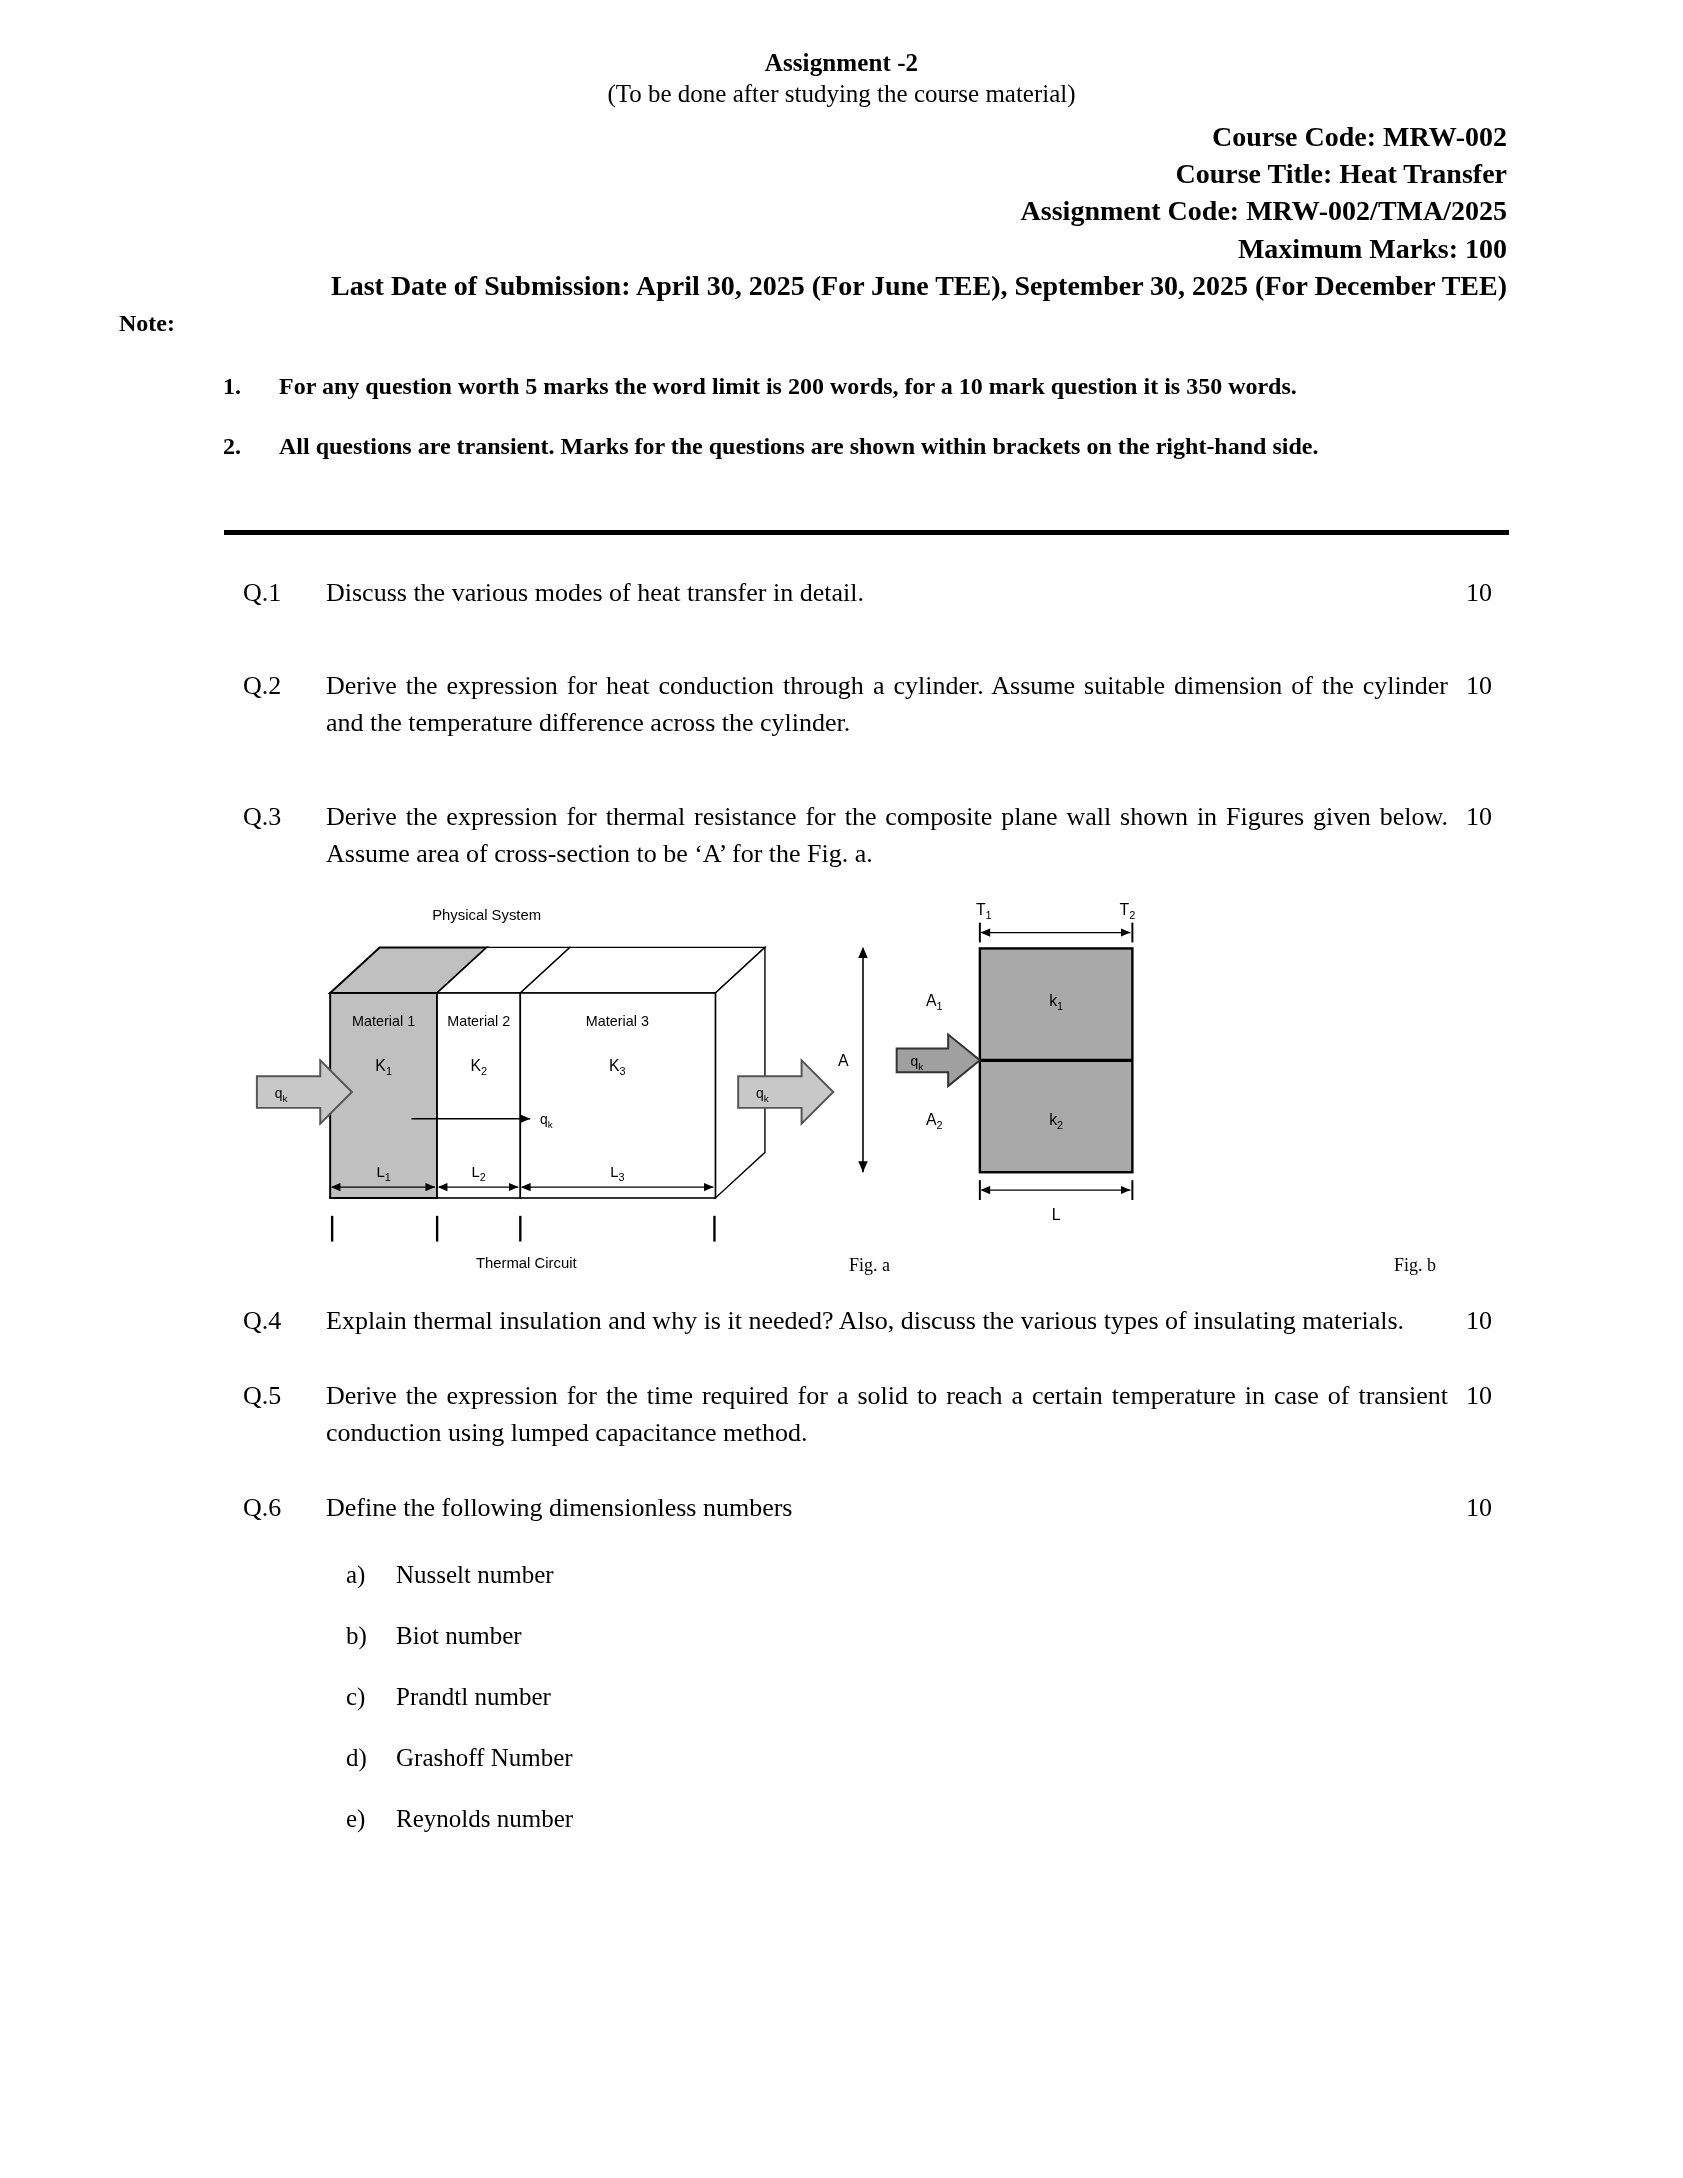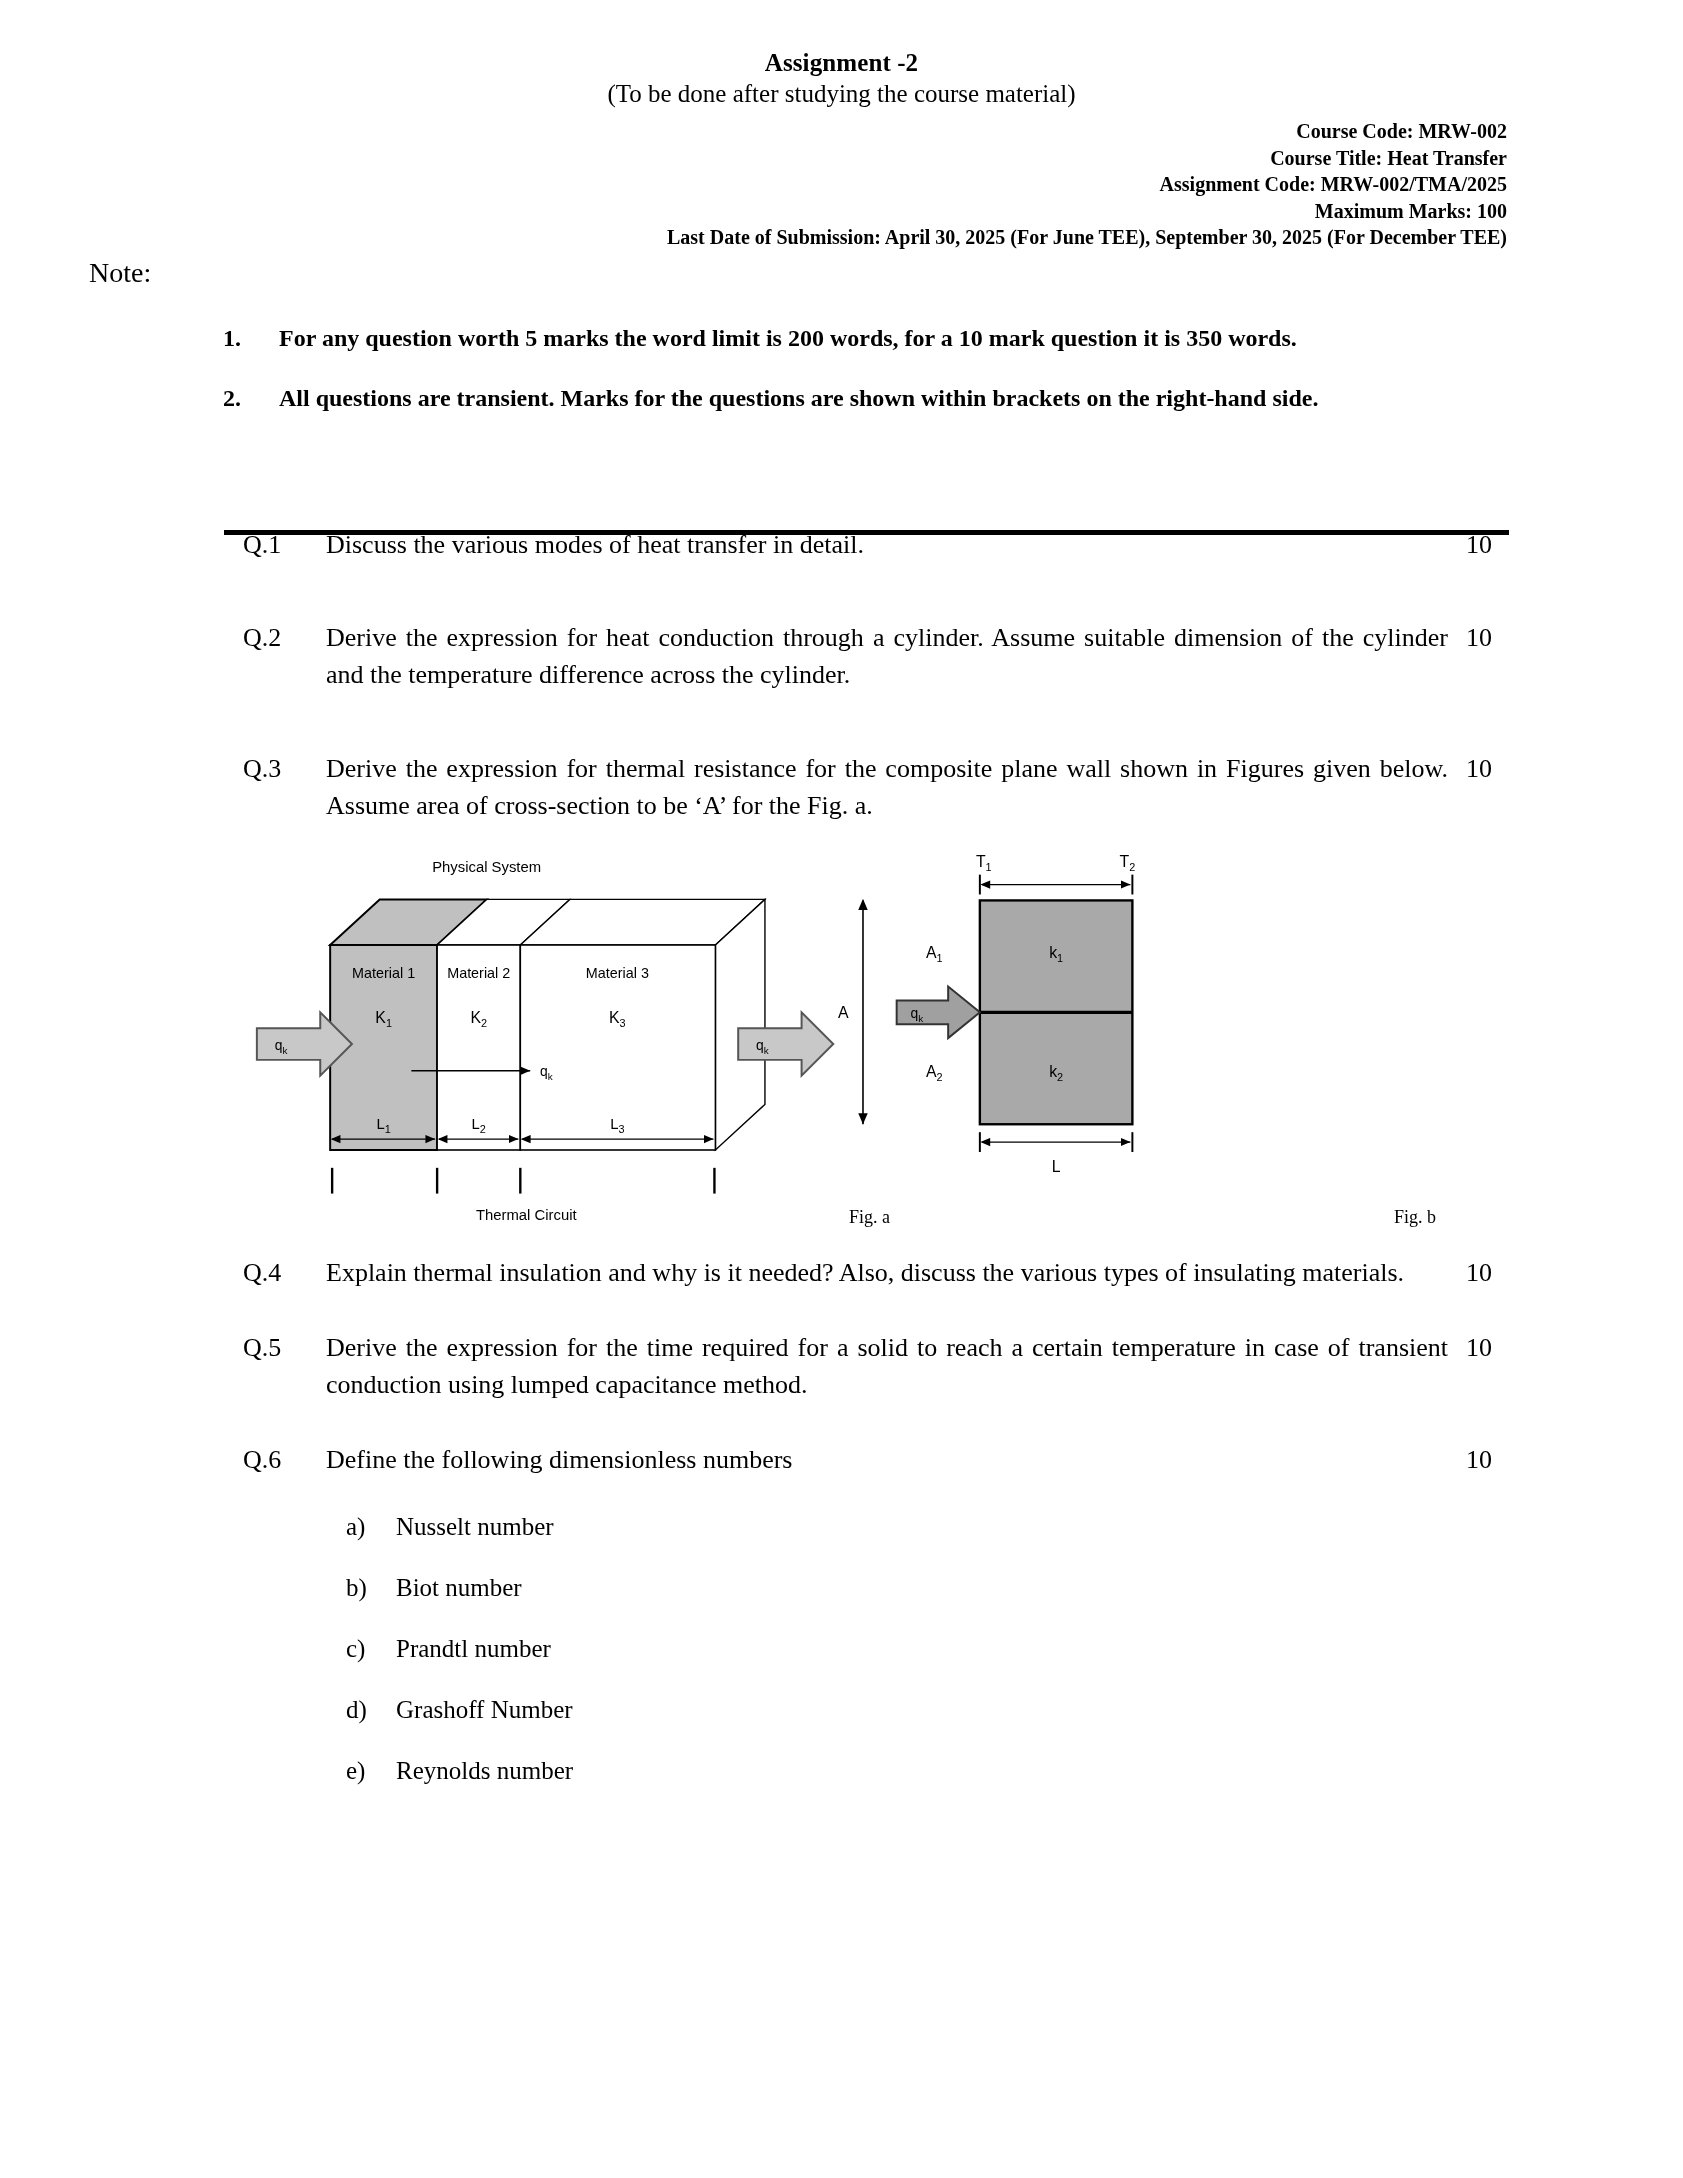--- a/index.html
+++ b/index.html
@@ -40,30 +40,30 @@
     font-size: 25px;
     line-height: 1.30;
   }
   .subtitle-line b { font-weight: normal; }
 
   .meta-block {
     margin-top: 8px;
     padding-right: 176px;
     text-align: right;
     font-weight: bold;
-    font-size: 20px;
+    font-size: 28px;
     line-height: 1.33;
   }
   .meta-line { white-space: nowrap; }
 
   .note-label {
     margin-top: 4px;
-    padding-left: 89px;
-    font-weight: normal;
-    font-size: 28px;
+    padding-left: 119px;
+    font-weight: bold;
+    font-size: 24px;
     line-height: 1.3;
   }
 
   
   .notes {
     margin-top: 30px;
     padding-left: 223px;
     padding-right: 173px;
   }
   .note-item {

